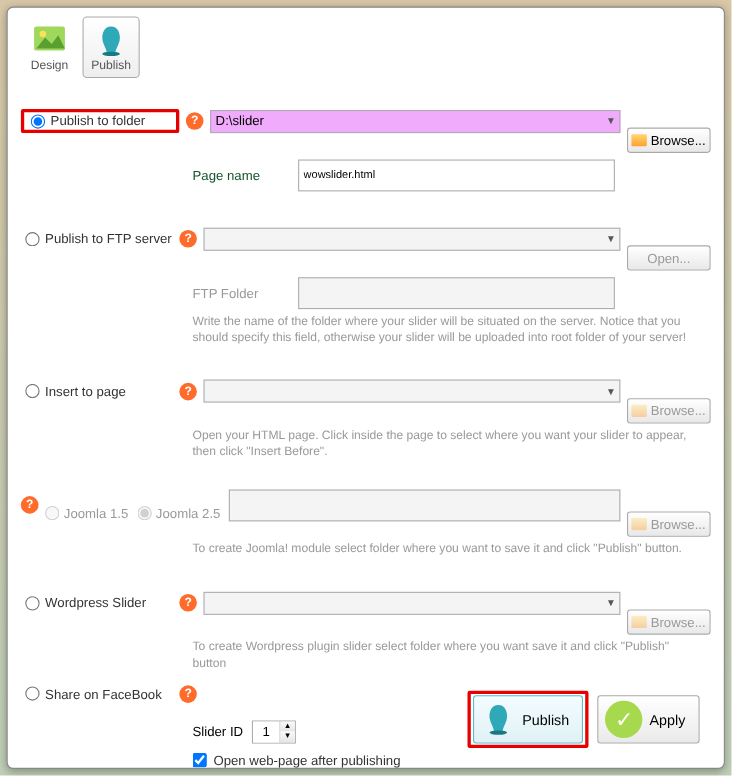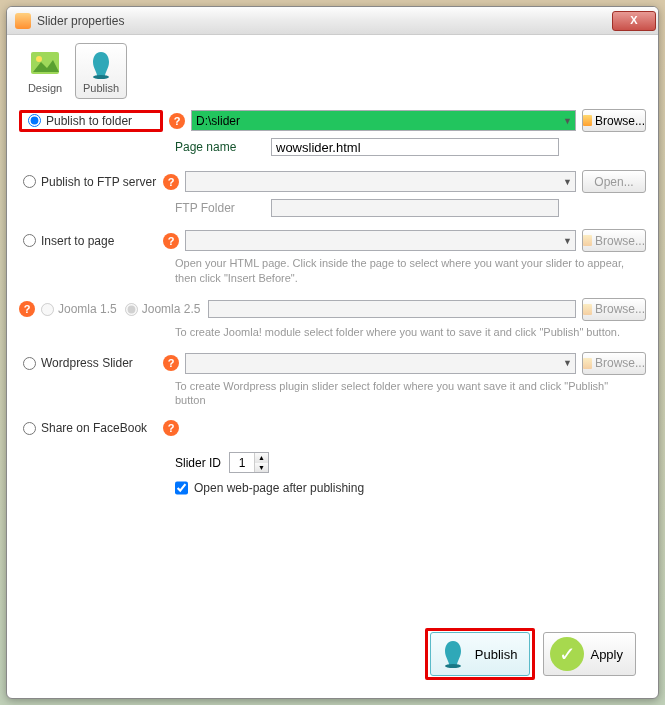--- a/index.html
+++ b/index.html
@@ -12,57 +12,52 @@
 .content { padding: 8px 12px; }
 .tabs { display: flex; gap: 4px; }
 .tab { width: 52px; height: 56px; display: flex; flex-direction: column; align-items: center; justify-content: center; border: 1px solid transparent; border-radius: 4px; cursor: pointer; font-size: 11px; color: #555; }
 .tab .tab-icon { width: 32px; height: 32px; margin-bottom: 2px; }
 .tab.active { border: 1px solid #aaa; background: linear-gradient(to bottom, #fff, #eee); }
 .section-label { margin-top: 14px; color: #555; }
 .method-row { display: flex; align-items: center; margin-top: 10px; gap: 6px; }
 .radio-wrap { display: flex; align-items: center; width: 130px; gap: 5px; color: #333; }
 .radio-wrap.pad { margin-left: 4px; }
 .help-icon { width: 16px; height: 16px; border-radius: 50%; background: #ff6b2b; color: #fff; text-align: center; line-height: 16px; font-size: 11px; font-weight: bold; cursor: pointer; flex-shrink: 0; }
-.text-input { flex: 1; height: 18px; border: 1px solid #abadb3; padding: 0 4px; font-size: 13px; }
+.text-input { flex: 1; height: 29px; border: 1px solid #abadb3; padding: 0 4px; font-size: 10px; }
 .text-input.disabled { background: #f4f4f4; color: #888; }
-.dropdown { flex: 1; height: 21px; border: 1px solid #abadb3; background: #22c55e; padding: 0 4px; display: flex; align-items: center; justify-content: space-between; cursor: pointer; }
+.dropdown { flex: 1; height: 21px; border: 1px solid #abadb3; background: #f0abfc; padding: 0 4px; display: flex; align-items: center; justify-content: space-between; cursor: pointer; }
 .dropdown.disabled { background: #f4f4f4; color: #888; }
 .dd-arrow { width: 8px; font-size: 9px; color: #555; }
-.btn { width: 64px; height: 23px; border: 1px solid #aaa; background: linear-gradient(to bottom, #fff, #e8e8e8); border-radius: 3px; cursor: pointer; font-size: 12px; display: flex; align-items: center; justify-content: center; gap: 3px; }
+.btn { width: 76px; height: 23px; border: 1px solid #aaa; background: linear-gradient(to bottom, #fff, #e8e8e8); border-radius: 3px; cursor: pointer; font-size: 12px; display: flex; align-items: center; justify-content: center; gap: 3px; margin-top: 35px; }
 .btn.disabled { color: #999; cursor: default; }
 .folder-icon { width: 14px; height: 11px; background: linear-gradient(to bottom, #ffd870, #ffa030); border-radius: 1px; }
 .sub-row { display: flex; align-items: center; margin-top: 6px; gap: 6px; margin-left: 156px; }
 .sub-label { width: 90px; color: #14532d; font-size: 12px; }
 .helper-text { margin-left: 156px; margin-top: 4px; color: #999; font-size: 11px; line-height: 1.35; padding-right: 12px; }
 .highlight-red { border: 3px solid #e60000; border-radius: 2px; padding: 1px 2px; }
-.joomla-opts { display: flex; align-items: center; gap: 8px; }
+.joomla-opts { display: flex; align-items: flex-end; gap: 8px; }
 .joomla-opts label { color: #999; display: flex; align-items: center; gap: 4px; font-size: 12px; }
 .slider-id-row { display: flex; align-items: center; margin-left: 156px; margin-top: 16px; gap: 8px; }
 .spinner { width: 40px; height: 21px; border: 1px solid #abadb3; display: flex; }
 .spinner input { width: 24px; border: none; text-align: center; font-size: 12px; }
 .spinner .spin-btns { width: 14px; display: flex; flex-direction: column; border-left: 1px solid #ccc; }
 .spinner .spin-btns div { flex: 1; text-align: center; font-size: 7px; line-height: 9px; background: linear-gradient(to bottom,#fafafa,#e5e5e5); cursor: pointer; }
 .checkbox-row { display: flex; margin-left: 156px; margin-top: 8px; gap: 6px; color: #333; }
 .footer { position: absolute; bottom: 18px; right: 22px; display: flex; gap: 8px; align-items: center; }
 .big-btn { height: 44px; border: 1px solid #aaa; background: linear-gradient(to bottom,#fff,#eaeaea); border-radius: 3px; display: flex; align-items: center; padding: 0 12px 0 6px; gap: 6px; cursor: pointer; font-size: 13px; }
 .big-btn .icon-circle { width: 34px; height: 34px; border-radius: 50%; display: flex; align-items: center; justify-content: center; }
 .icon-circle.green { background: #a7d94e; color: #fff; font-size: 20px; }
 .publish-icon svg { width: 32px; height: 32px; }
 .window-wrap { position: relative; }
 input[type=radio], input[type=checkbox] { cursor: pointer; }
 </style>
 </head>
 <body>
 
 <div class="window window-wrap">
-  <div class="titlebar">
-    <div class="app-icon"></div>
-    <div class="title">Slider properties</div>
-    <div class="close-btn">X</div>
-  </div>
 
   <div class="content">
     <div class="tabs">
       <div class="tab">
         <div class="tab-icon">
           <svg viewBox="0 0 32 32">
               <rect x="2" y="4" width="28" height="22" rx="2" fill="#9fd85a"></rect>
               <circle cx="10" cy="11" r="3" fill="#ffe05a"></circle>
               <path d="M4 24 L12 14 L18 20 L24 12 L30 24 Z" fill="#5aa030"></path>
             </svg>
@@ -114,20 +109,21 @@
           <span class="dd-arrow">▼</span>
       </div>
       <button class="btn disabled">
         <span>Open...</span>
       </button>
     </div>
     <div class="sub-row">
       <div class="sub-label" style="color:#999">FTP Folder</div>
       <input class="text-input disabled" style="flex: 0 0 288px;" disabled="">
     </div>
+    <div class="helper-text">Write the name of the folder where your slider will be situated on the server. Notice that you should specify this field, otherwise your slider will be uploaded into root folder of your server!</div>
 
     <div class="method-row" style="margin-top:12px">
       <span class="radio-wrap pad" style="width:134px">
         <input type="radio" name="pm" style="">
         <span>Insert to page</span>
       </span>
       <div class="help-icon">?</div>
       <div class="dropdown disabled">
         <span></span>
           <span class="dd-arrow">▼</span>

